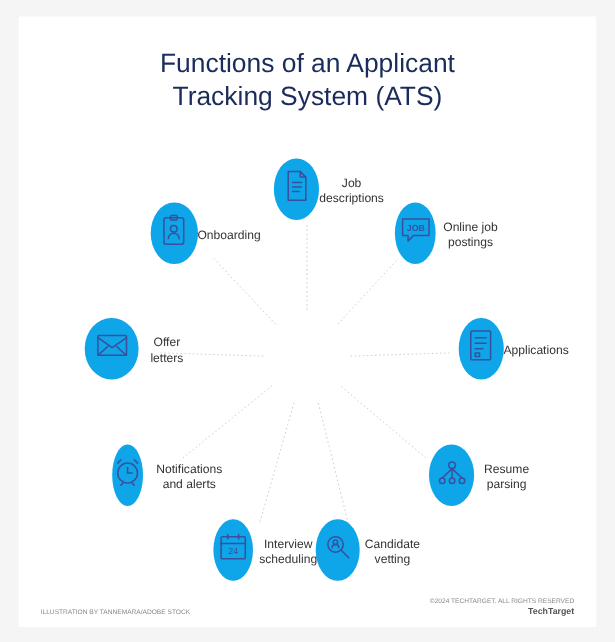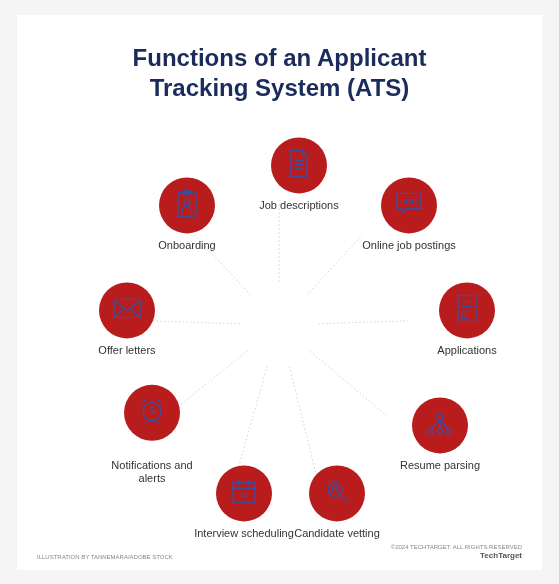--- a/index.html
+++ b/index.html
@@ -15,49 +15,49 @@
   .card {
     width: 525px;
     height: 555px;
     background: #fff;
     position: relative;
     padding: 28px 20px 20px 20px;
   }
   .title {
     text-align: center;
     font-size: 24px;
-    font-weight: 700;
+    font-weight: 400;
     color: #1a2b5c;
     line-height: 1.25;
     margin-bottom: 12px;
   }
   .diagram {
     position: relative;
     width: 100%;
     height: 430px;
   }
   svg.lines {
     position: absolute;
     top: 0; left: 0;
     width: 100%; height: 100%;
     pointer-events: none;
   }
   .node {
     position: absolute;
     display: flex;
-    flex-direction: column;
+    flex-direction: row;
     align-items: center;
     width: 100px;
     transform: translate(-50%, -50%);
   }
   .circle {
     width: 56px;
     height: 56px;
     border-radius: 50%;
-    background: #b91c1c;
+    background: #0ea5e9;
     display: flex;
     align-items: center;
     justify-content: center;
     margin-bottom: 6px;
   }
   .center .circle {
     width: 86px;
     height: 86px;
     background: #dcdcde;
   }

